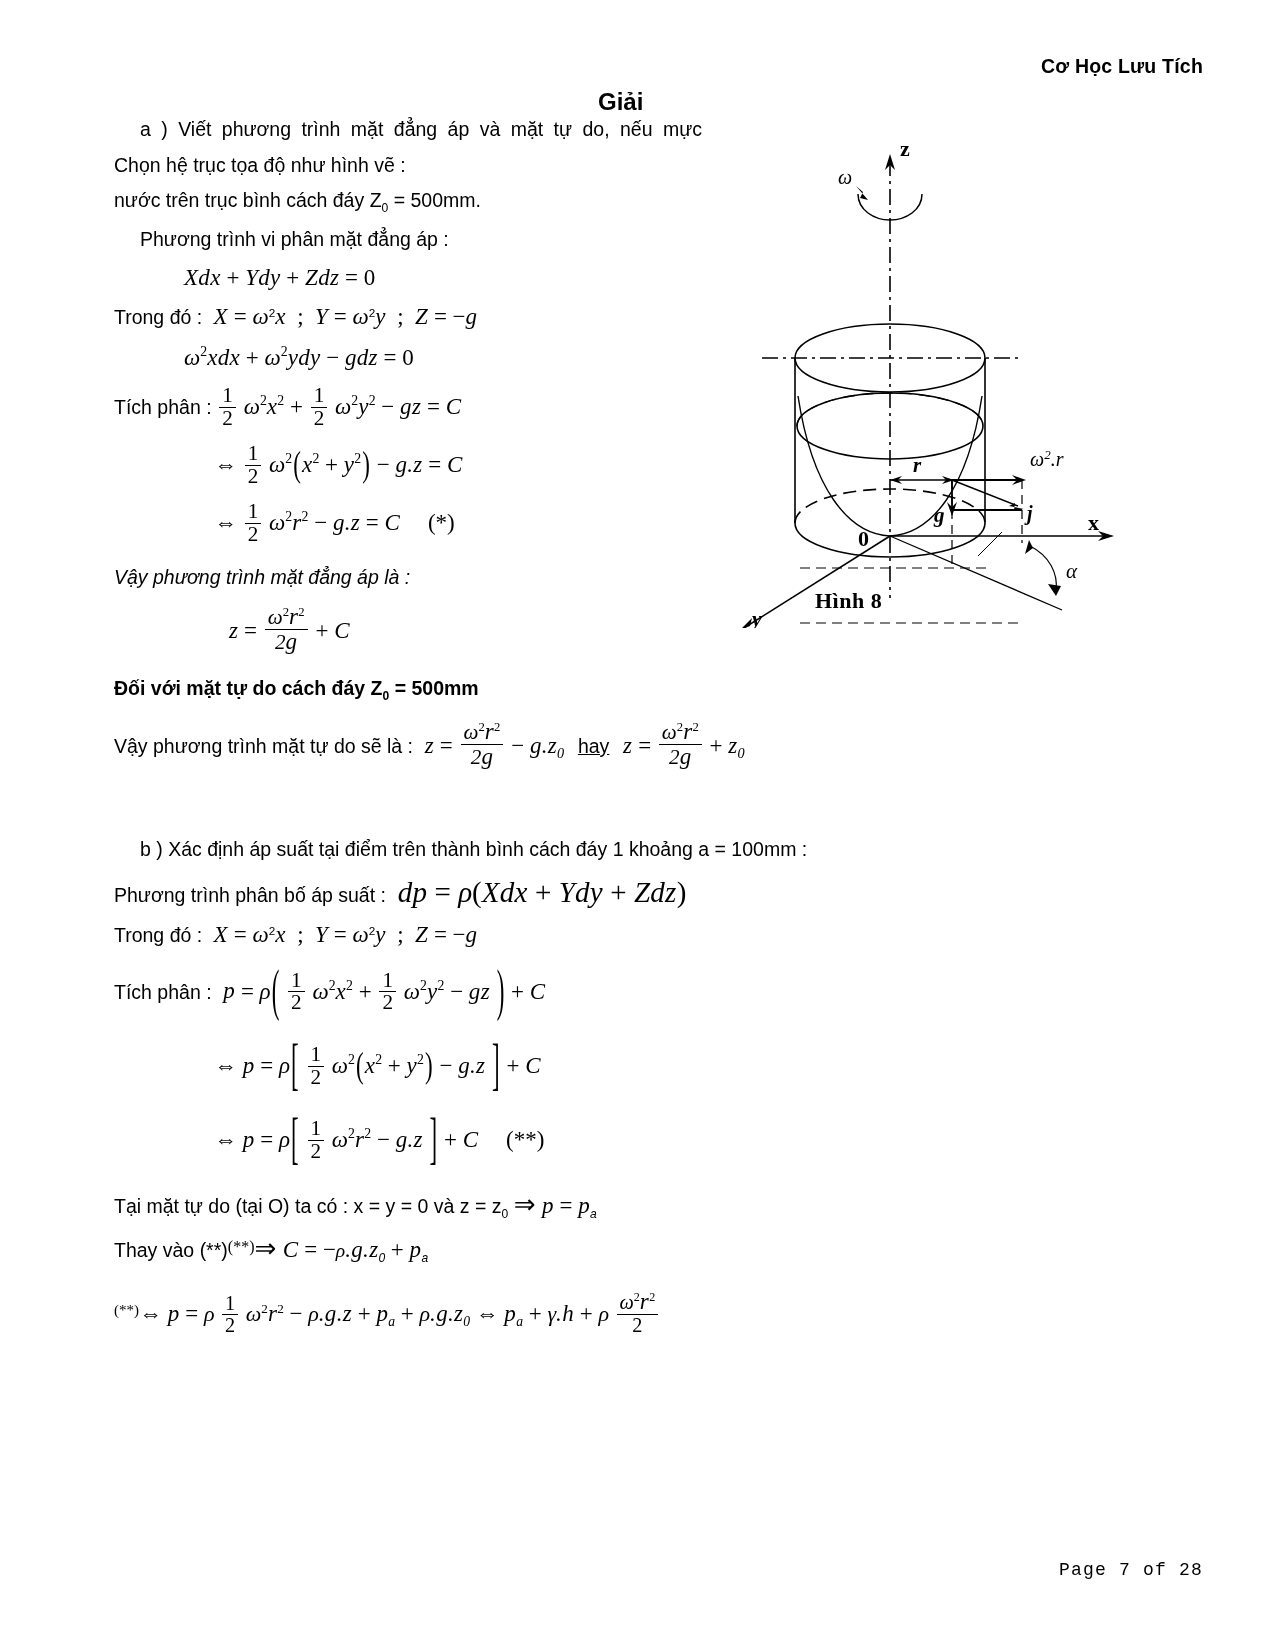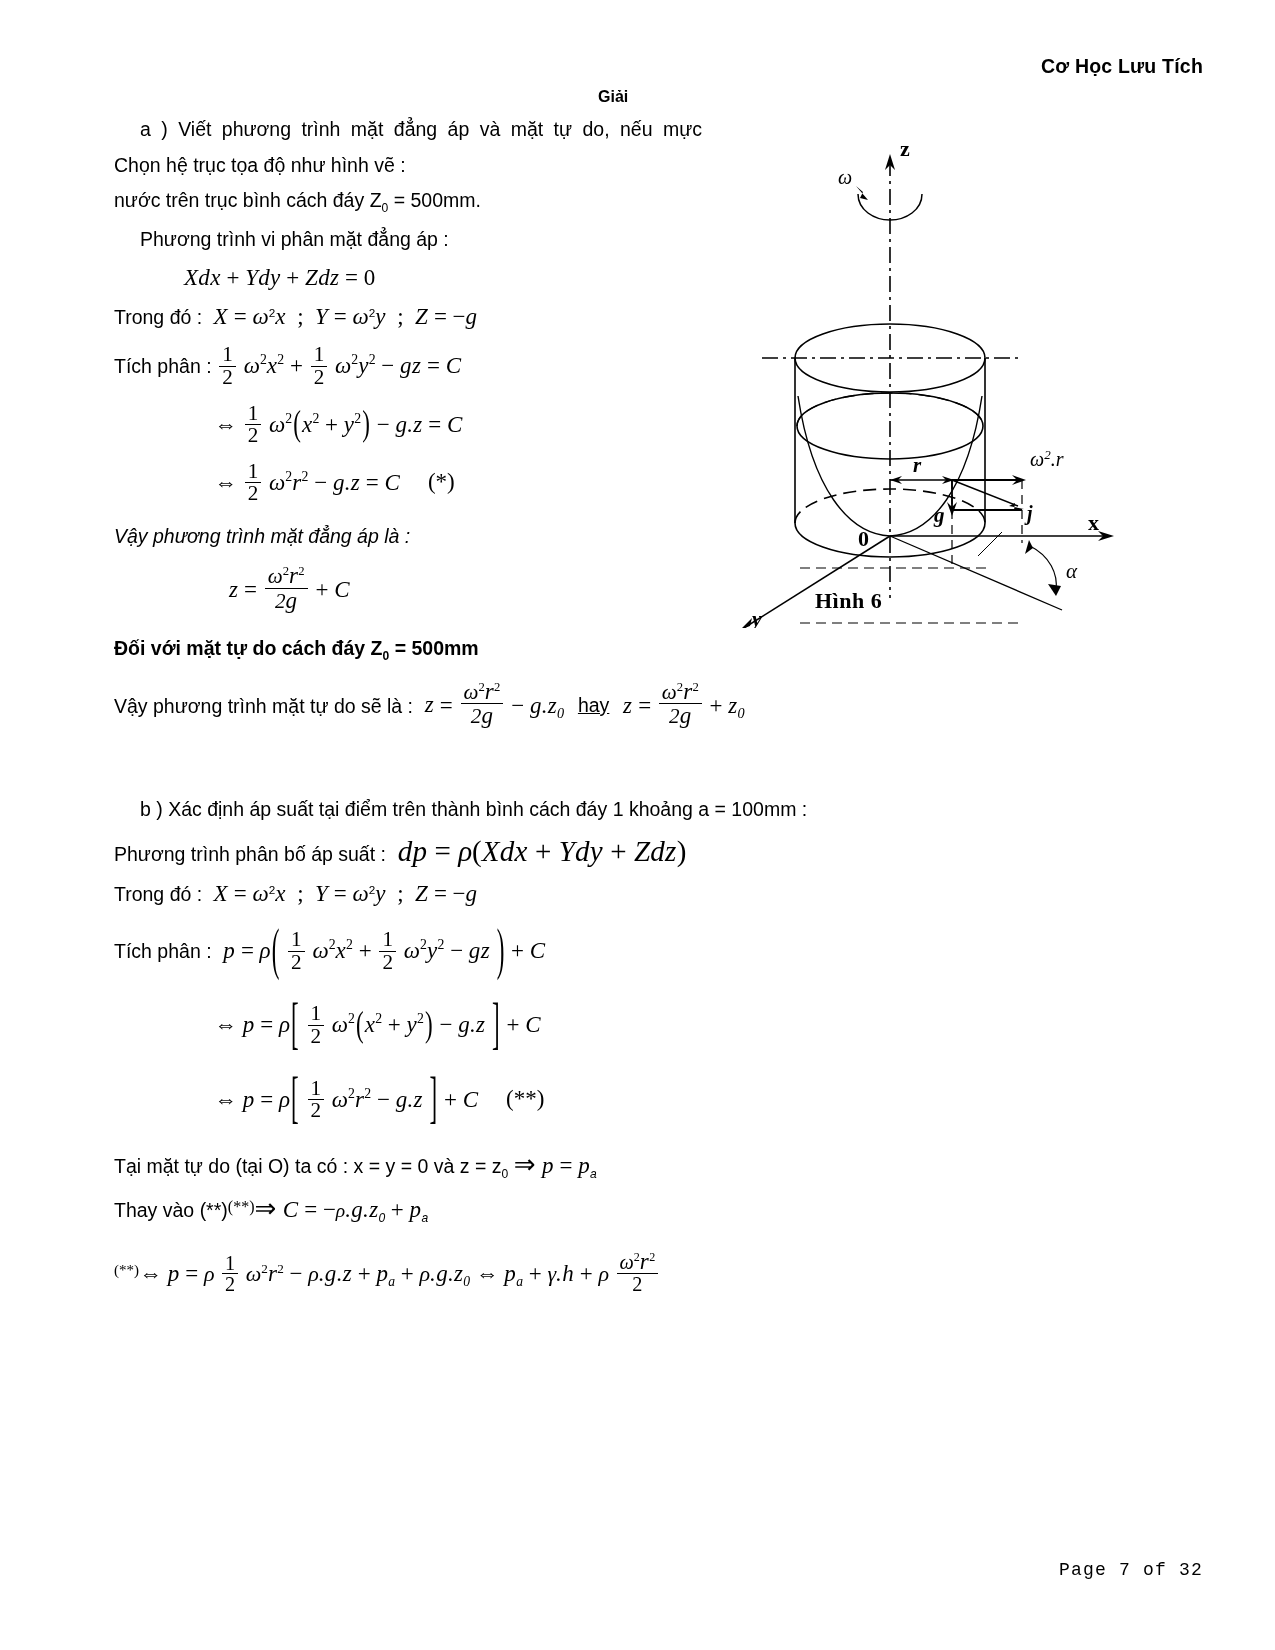--- a/index.html
+++ b/index.html
@@ -32,21 +32,21 @@
     font-family: "Liberation Mono", monospace;
     font-size: 18px;
     letter-spacing: 1.2px;
   }
 
   
   .solution-title {
     position: absolute;
     top: 88px;
     left: 598px;
-    font-size: 16px;
+    font-size: 24px;
     font-weight: bold;
   }
 
   
   .textcol {
     position: absolute;
     left: 114px;
     top: 120px;
     width: 640px;
   }
@@ -178,20 +178,23 @@
   <div class="ln">
     <span>Trong đó :</span>
     <span class="m" style="margin-left:6px;">X</span><span class="mr"> = </span><span class="greek" style="font-size:23px;">ω</span><sup class="e">2</sup><span class="m">x</span>
     <span class="mr" style="margin:0 6px;">;</span>
     <span class="m">Y</span><span class="mr"> = </span><span class="greek" style="font-size:23px;">ω</span><sup class="e">2</sup><span class="m">y</span>
     <span class="mr" style="margin:0 6px;">;</span>
     <span class="m">Z</span><span class="mr"> = −</span><span class="m">g</span>
   </div>
 
 
+  <div class="eq ind1">
+    <span class="greek">ω</span><sup class="e">2</sup><span class="m">xdx</span><span class="mr"> + </span><span class="greek">ω</span><sup class="e">2</sup><span class="m">ydy</span><span class="mr"> − </span><span class="m">gdz</span><span class="mr"> = 0</span>
+  </div>
 
   <div class="eq" style="padding-left:0;">
     <span style="font-family:'Liberation Sans',sans-serif;font-style:normal;font-size:19.5px;">Tích phân :</span>
     <span class="frac"><span class="num">1</span><span class="den">2</span></span>
     <span class="greek">ω</span><sup class="e">2</sup><span class="m">x</span><sup class="e">2</sup>
     <span class="mr"> + </span>
     <span class="frac"><span class="num">1</span><span class="den">2</span></span>
     <span class="greek">ω</span><sup class="e">2</sup><span class="m">y</span><sup class="e">2</sup>
     <span class="mr"> − </span><span class="m">gz</span><span class="mr"> = </span><span class="m">C</span>
   </div>
@@ -368,15 +371,15 @@
     <text x="128" y="418" font-size="22" font-weight="bold">0</text>
     <text x="183" y="344" font-size="21" font-weight="bold" font-style="italic">r</text>
     <text x="300" y="338" font-size="20" font-style="italic">ω<tspan font-size="13" dy="-7">2</tspan><tspan dy="7">.r</tspan></text>
     <text x="204" y="394" font-size="21" font-weight="bold" font-style="italic">g</text>
     <text x="297" y="392" font-size="20" font-weight="bold" font-style="italic">j</text>
     <text x="336" y="450" font-size="21" font-style="italic">α</text>
   </g>
 </svg>
 </div>
 
-<div class="fig-caption shifted">Hình 6</div>
-
-<div class="page-footer">Page 7 of 32</div>
+<div class="fig-caption shifted">Hình 8</div>
+
+<div class="page-footer">Page 7 of 28</div>
 
 </body></html>

